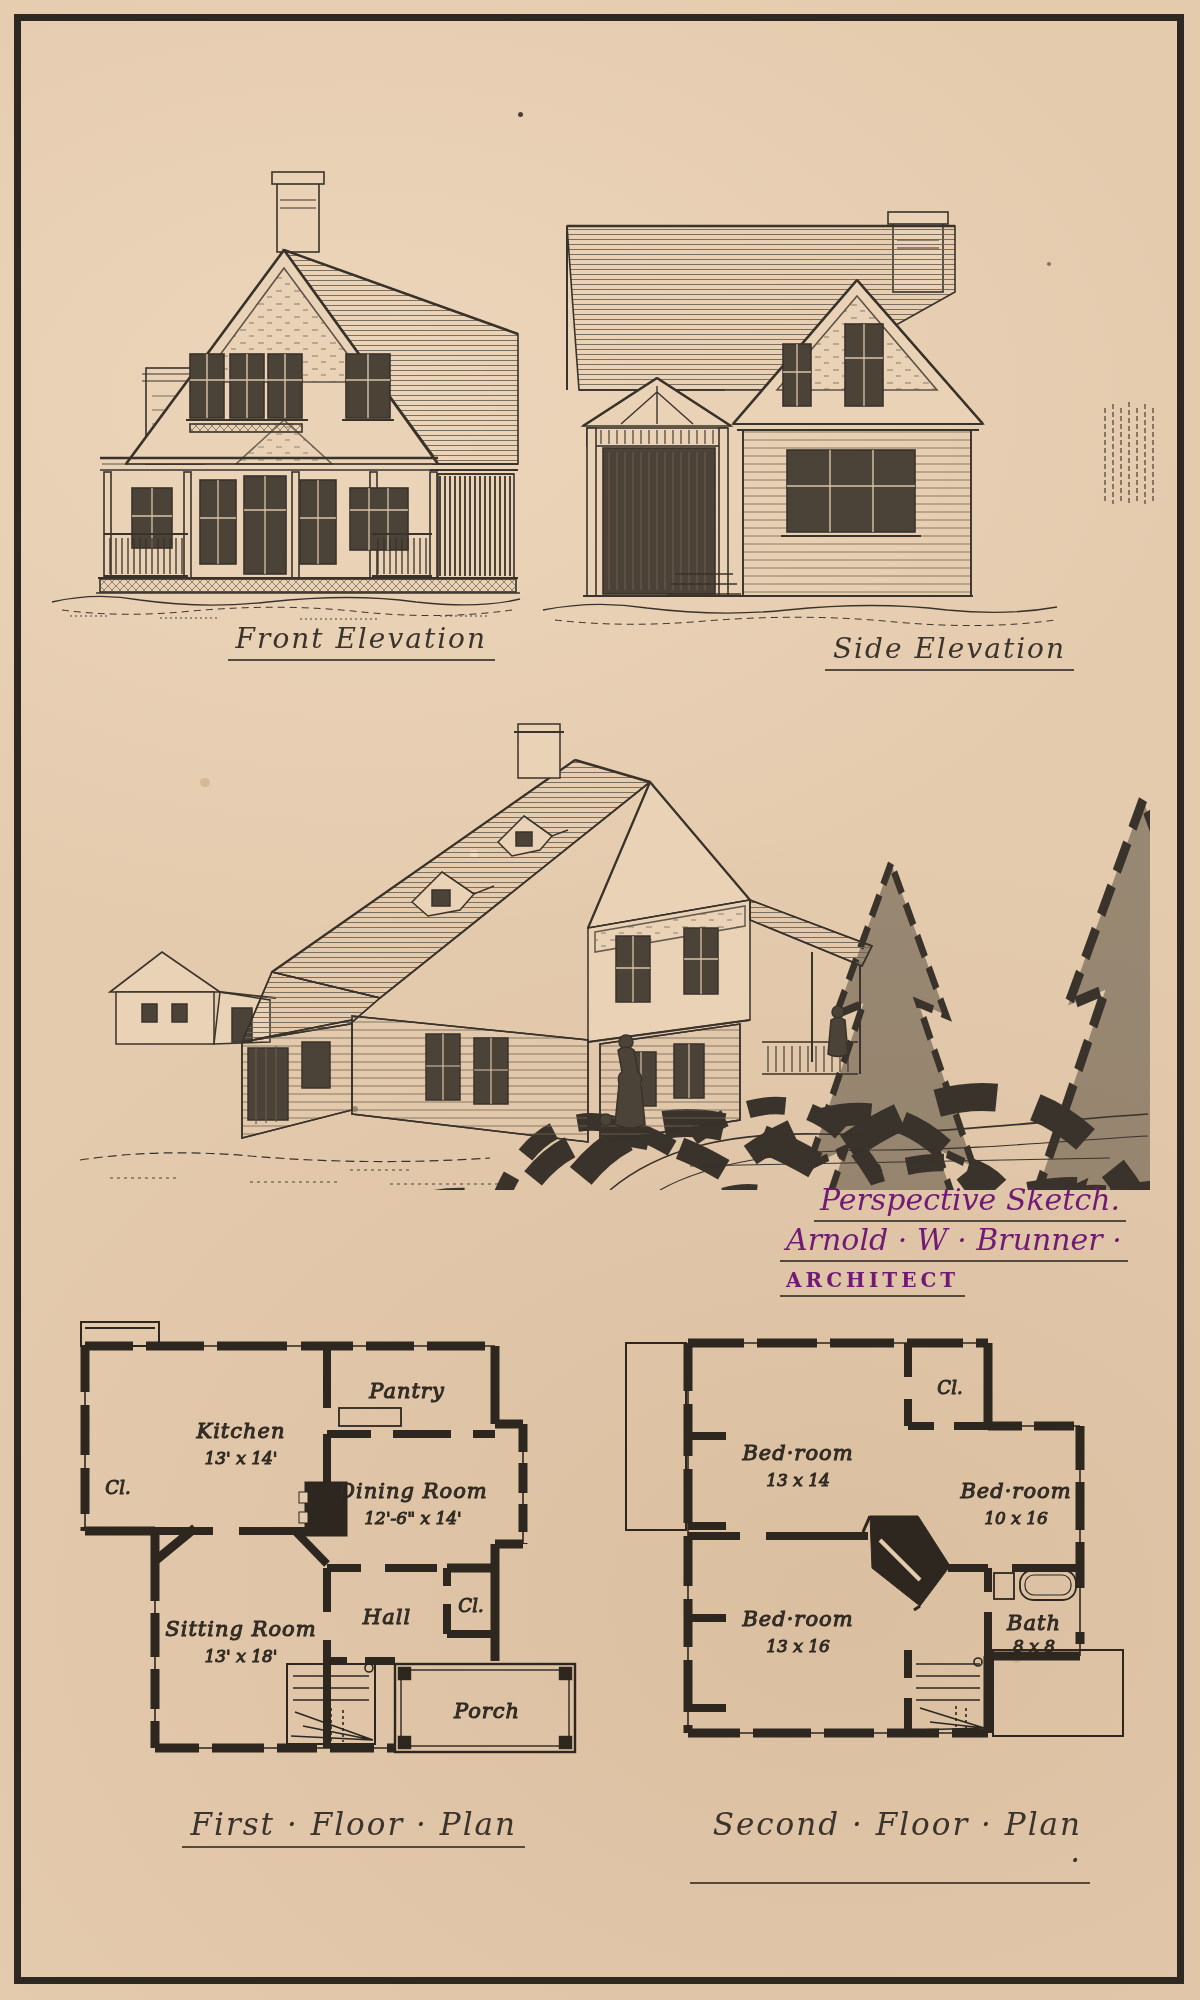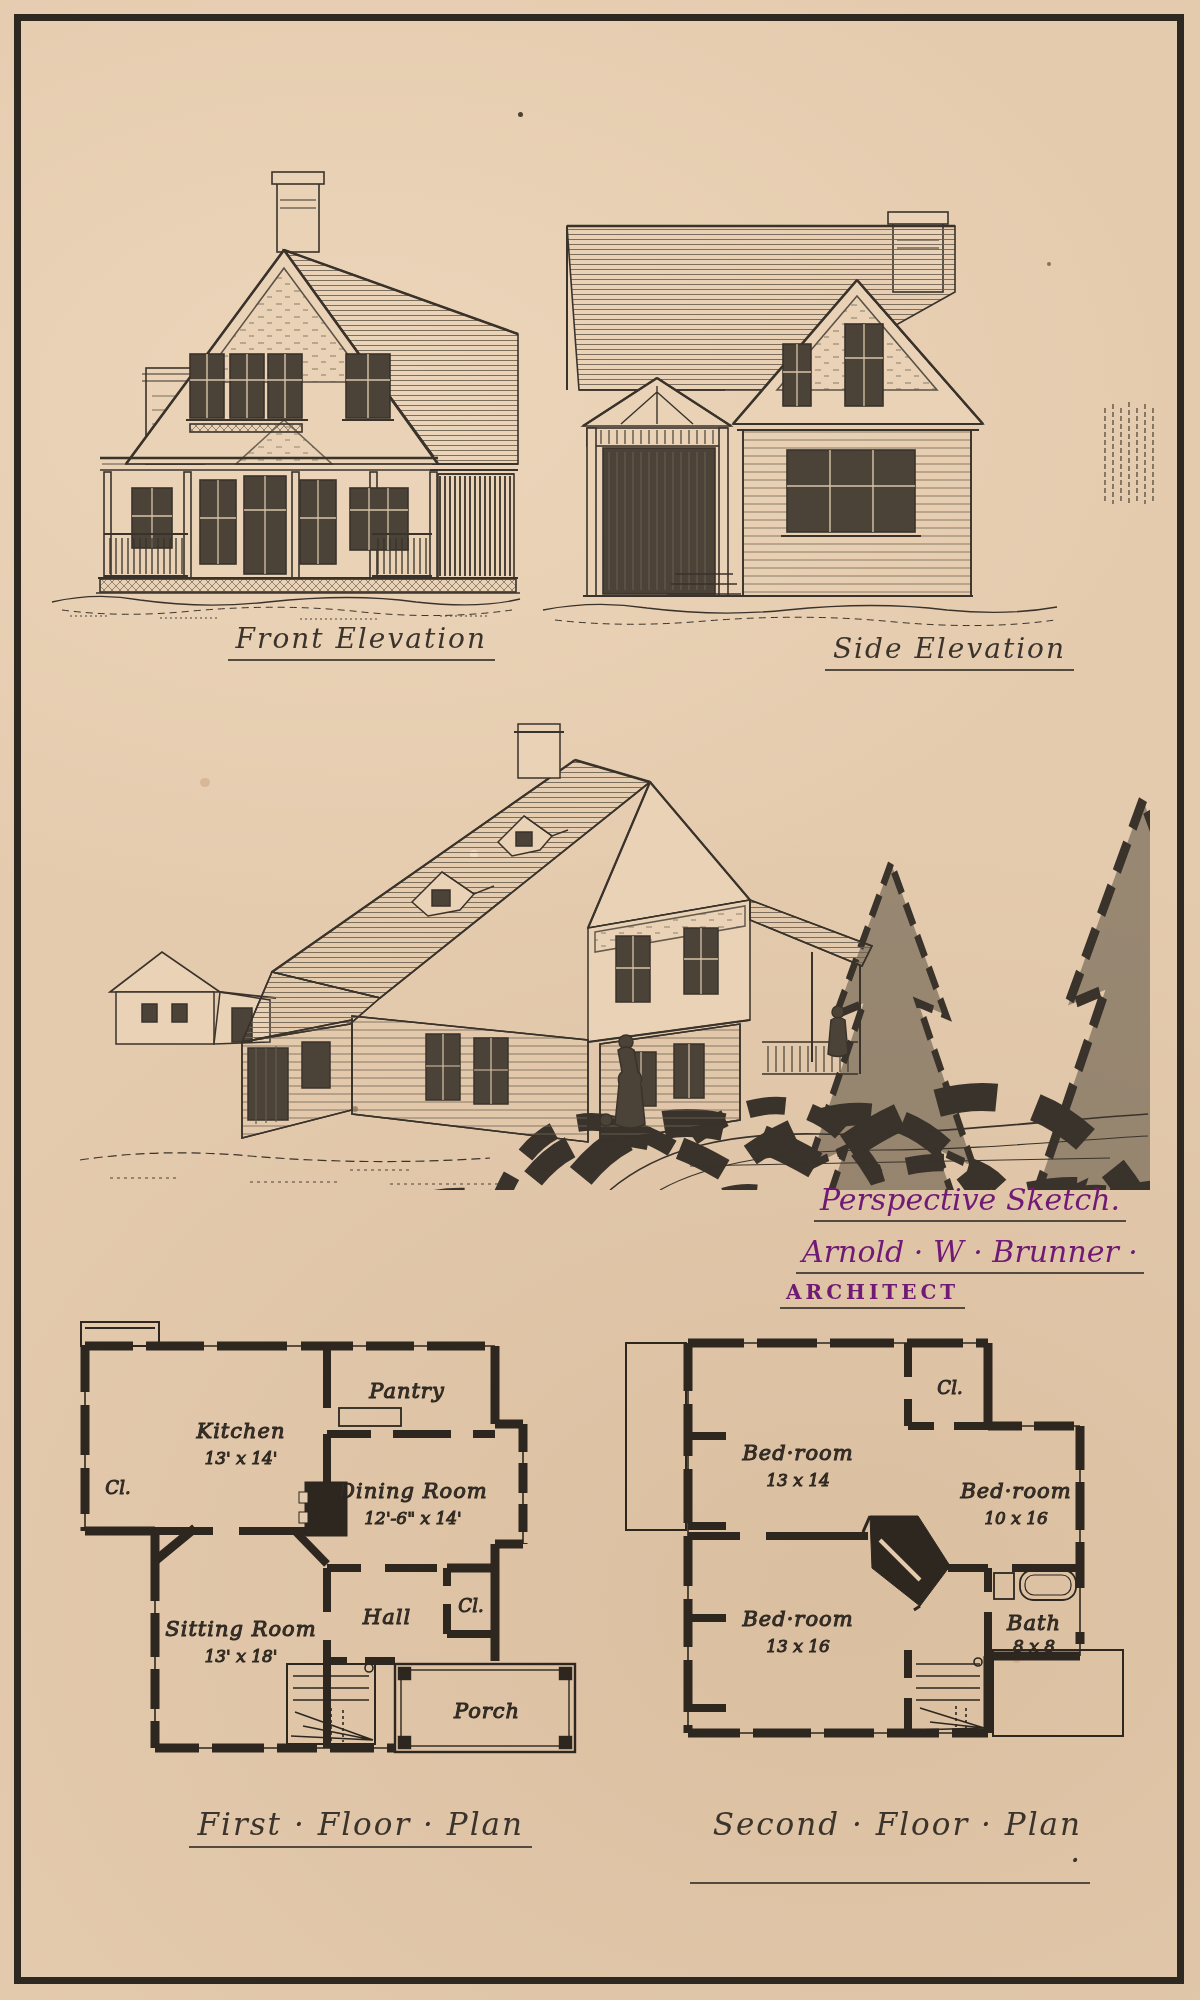--- a/index.html
+++ b/index.html
@@ -14,21 +14,21 @@
   }
   .frame{position:absolute;left:14px;top:14px;right:16px;bottom:16px;border:7px solid #2d2822;pointer-events:none;}
   .fig{position:absolute;}
   .caption{position:absolute;font-style:italic;text-align:right;color:#3b342c;}
   .caption .u{display:inline-block;border-bottom:2px solid rgba(59,52,44,.85);padding:0 8px 4px;}
   .cap-elev{font-size:28px;letter-spacing:2px;}
   .cap-plan{font-size:31px;letter-spacing:2px;}
   .persp-block{position:absolute;left:780px;top:1182px;width:380px;}
   .persp-line{font-style:italic;color:#701a75;}
   .persp-line.l1{font-size:30px;text-align:center;}
-  .persp-line.l2{font-size:30px;text-align:center;margin-top:12px;}
+  .persp-line.l2{font-size:30px;margin-top:0;}
   .persp-line.l3{font-size:20px;text-align:left;padding-right:14px;margin-top:6px;letter-spacing:4px;font-style:normal;font-weight:bold;}
   .persp-line .u{display:inline-block;border-bottom:2px solid rgba(59,52,44,.85);padding:0 6px 3px;}
   .speck{position:absolute;border-radius:50%;pointer-events:none;}
   svg text{font-family:"DejaVu Serif","Liberation Serif",serif;font-style:italic;fill:#39322a;}
   svg .rname{font-size:21px;letter-spacing:1px;}
   svg .rdims{font-size:17px;}
   svg .rsmall{font-size:18px;}
 </style>
 </head>
 <body>
@@ -506,18 +506,18 @@
     <text class="rsmall" text-anchor="middle" x="332" y="76">Cl.</text>
     <text class="rname" text-anchor="middle" x="398" y="180">Bed·room</text>
     <text class="rdims" text-anchor="middle" x="398" y="206">10 x 16</text>
     <text class="rname" text-anchor="middle" x="180" y="308">Bed·room</text>
     <text class="rdims" text-anchor="middle" x="180" y="334">13 x 16</text>
     <text class="rname" text-anchor="middle" x="416" y="312">Bath</text>
     <text class="rdims" text-anchor="middle" x="416" y="334">8 x 8</text>
   </g>
 </svg>
 
-<div class="caption cap-plan" style="left:152px;top:1806px;width:380px;">
+<div class="caption cap-plan" style="left:145px;top:1806px;width:380px;">
   <span class="u">First · Floor · Plan</span>
 </div>
 <div class="caption cap-plan" style="left:690px;top:1806px;width:400px;">
   <span class="u">Second · Floor · Plan ·</span>
 </div>
 
 </body></html>

